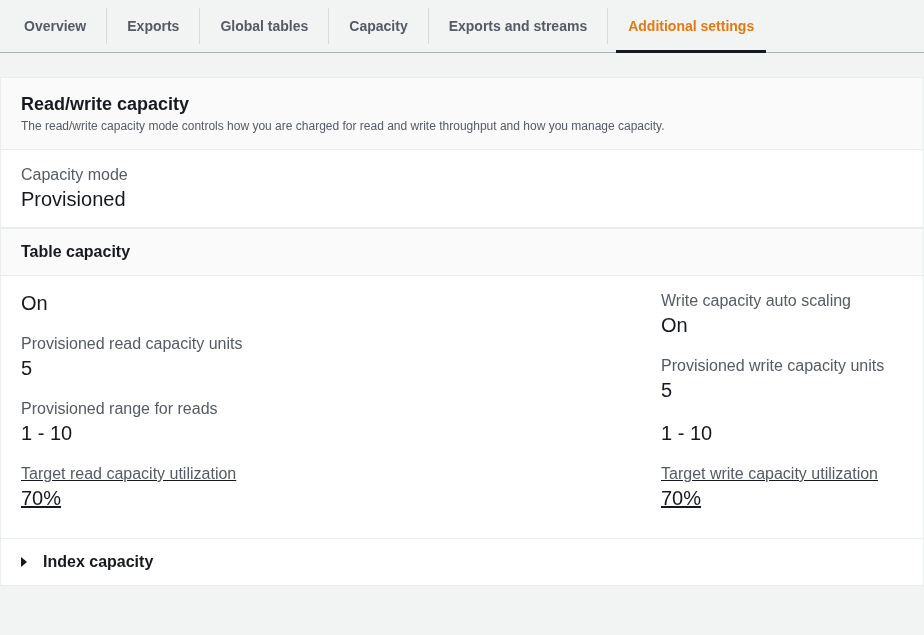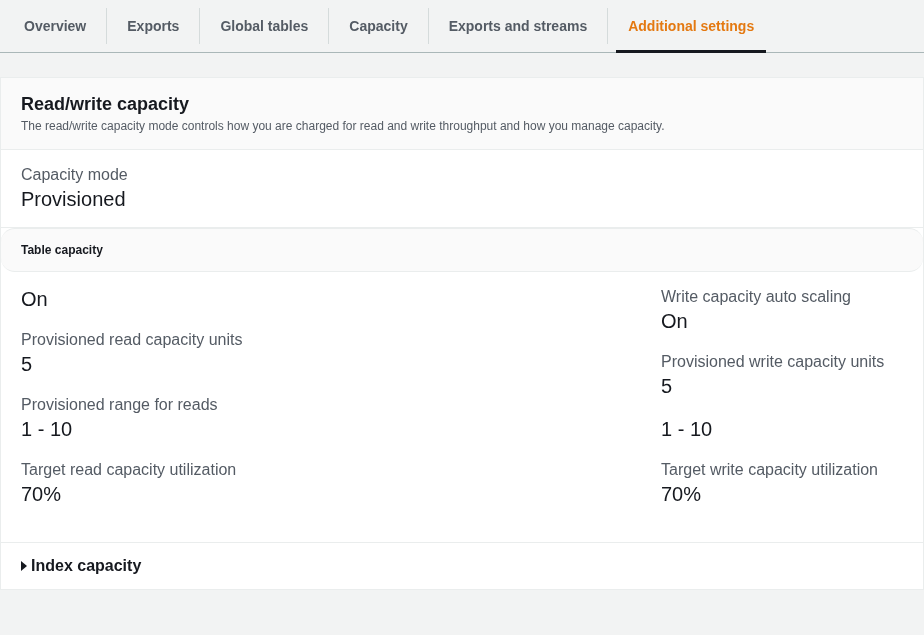--- a/index.html
+++ b/index.html
@@ -68,43 +68,42 @@
     font-size: 16px;
     margin-bottom: 4px;
   }
   .field-value {
     color: #16191f;
     font-size: 20px;
   }
   .subheader {
     background: #fafafa;
     padding: 14px 20px;
-    font-size: 12px;
+    font-size: 16px;
     font-weight: 700;
     border-bottom: 1px solid #eaeded;
     border-top: 1px solid #eaeded;
-    border-radius: 14px;
   }
   .two-col {
     display: flex;
     padding: 16px 20px 20px 20px;
     border-bottom: 1px solid #eaeded;
   }
   .col {
     flex: 0 0 auto;
   }
   .col-left { width: 640px; }
   .col-right { flex: 1; }
   .field-group { margin-bottom: 20px; }
-  .field-group:last-child { margin-bottom: 16px; }
+  .field-group:last-child { margin-bottom: 8px; text-decoration: underline; }
   .expand-row {
     padding: 14px 20px;
     display: flex;
     align-items: center;
-    gap: 4px;
+    gap: 16px;
     cursor: pointer;
   }
   .expand-row .title {
     font-size: 16px;
     font-weight: 700;
   }
   .caret {
     display: inline-block;
     width: 0; height: 0;
     border-top: 5px solid transparent;

